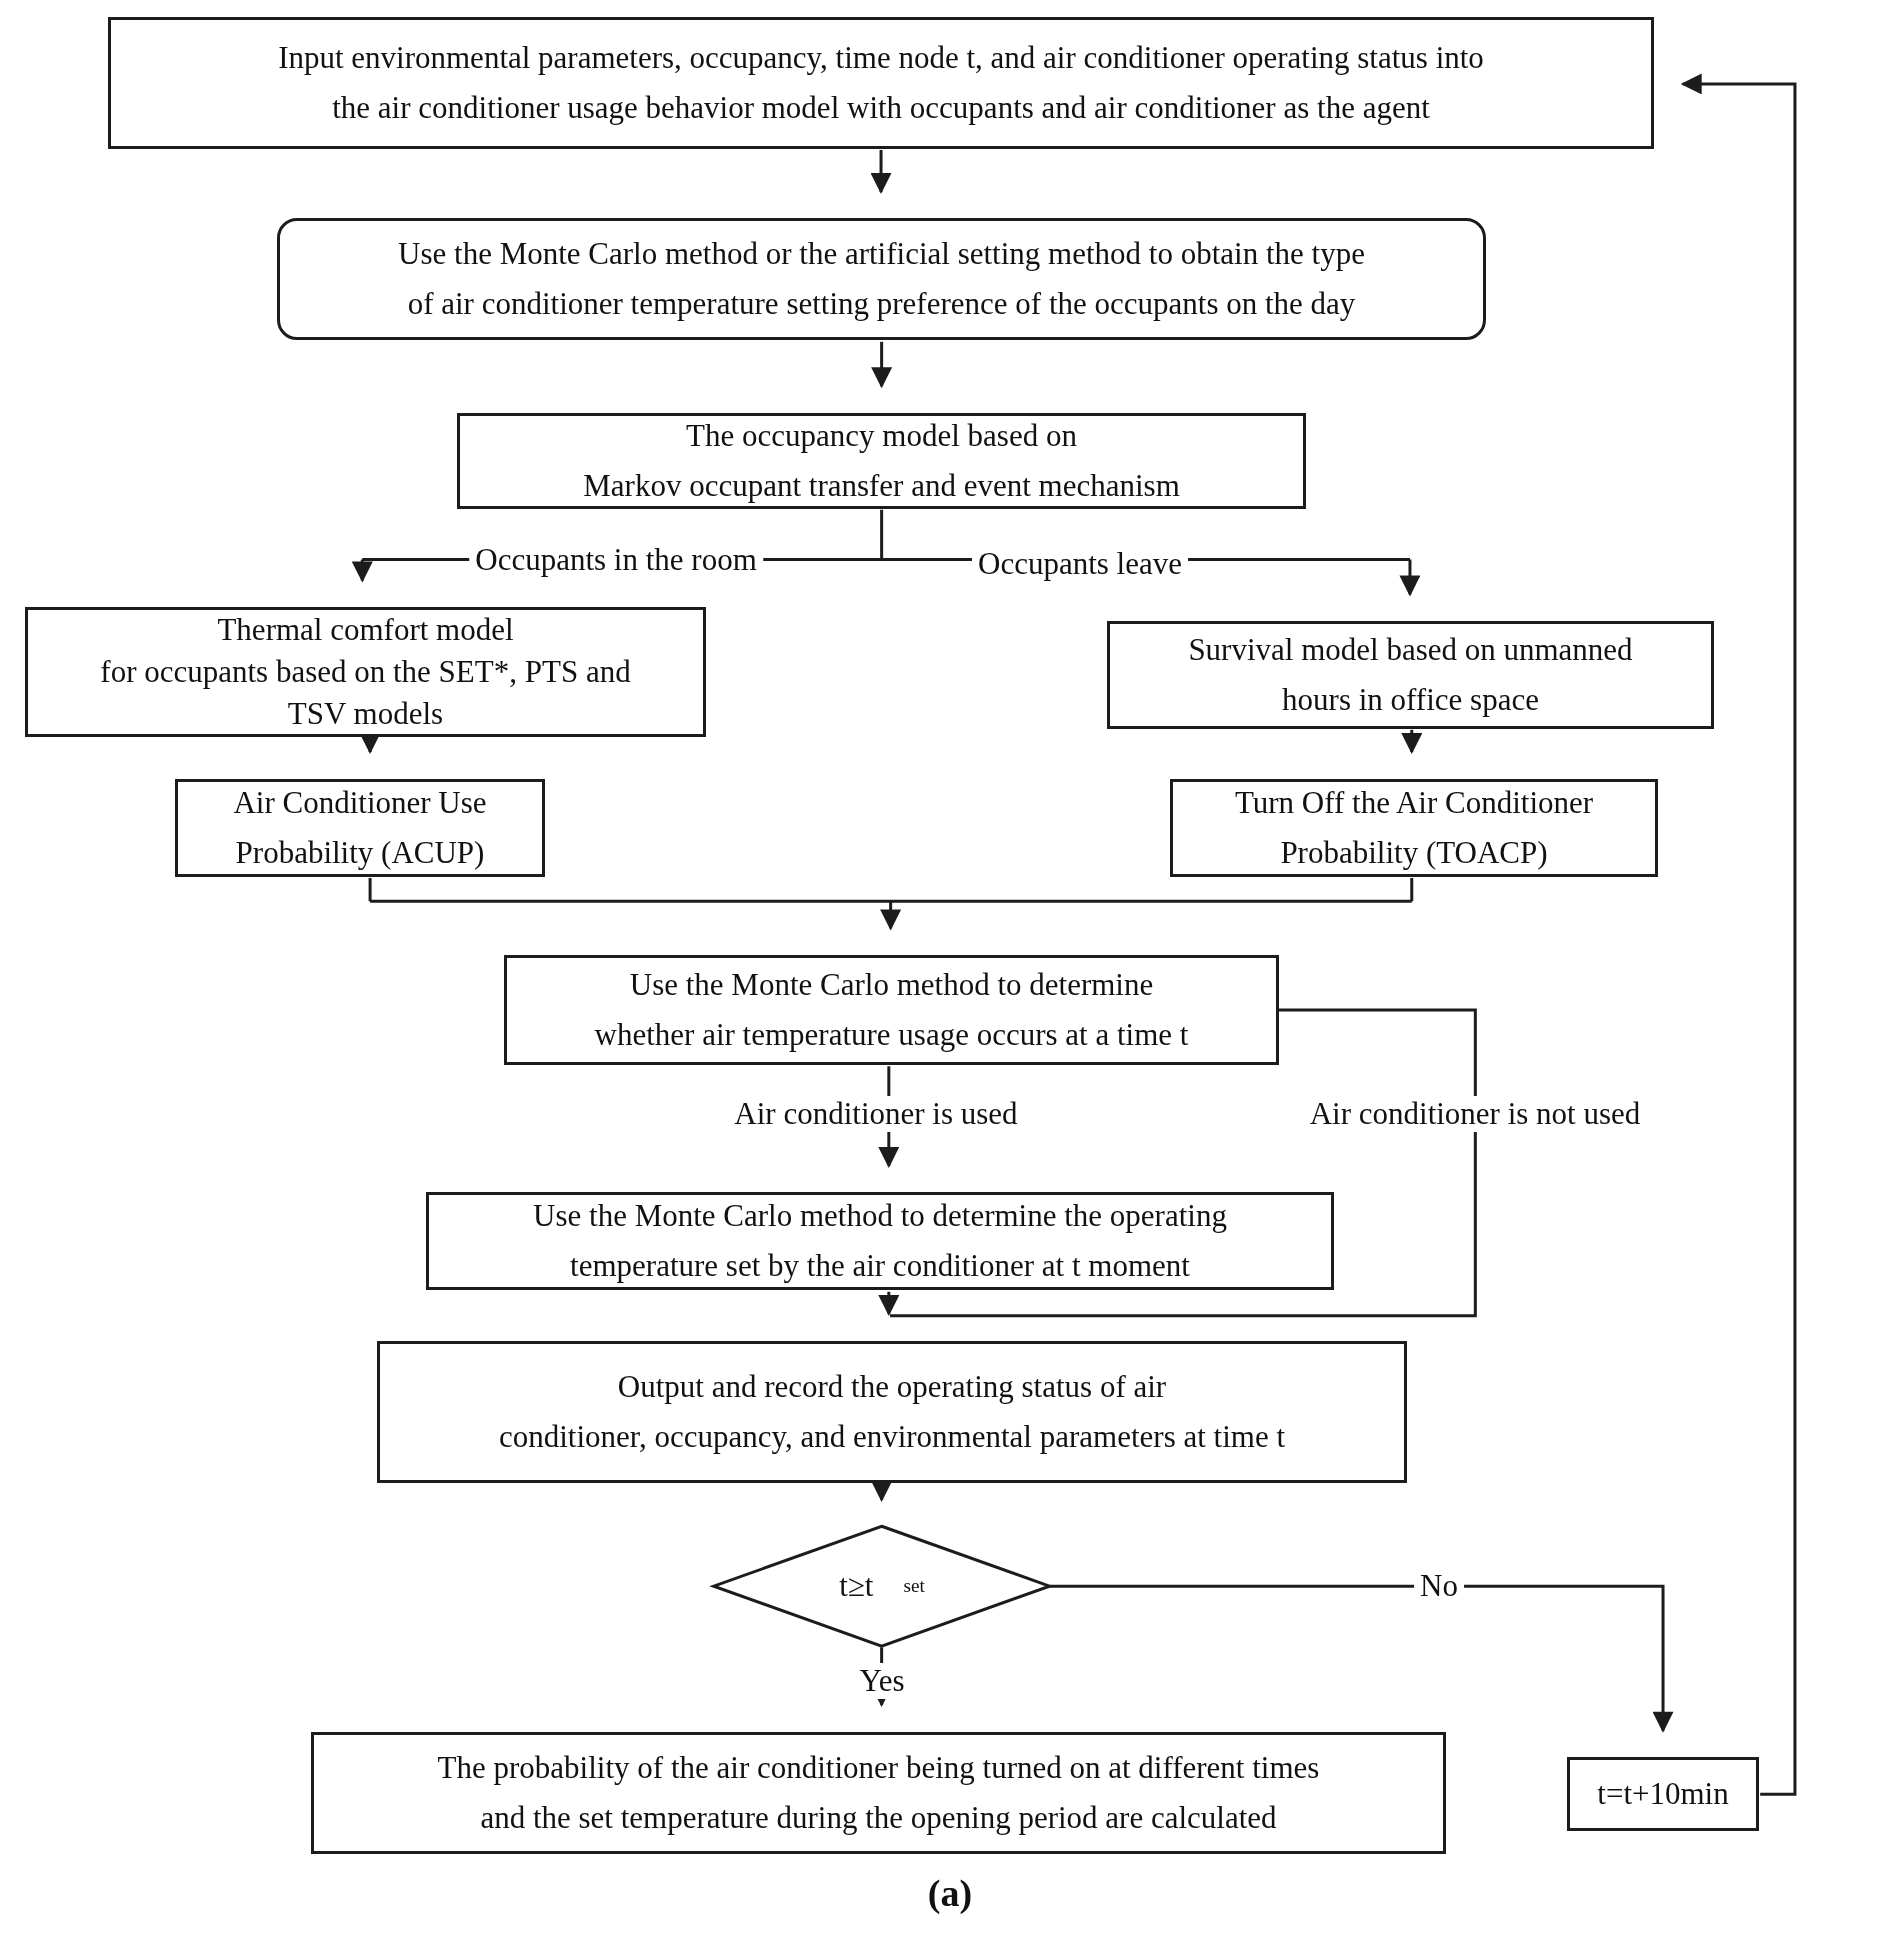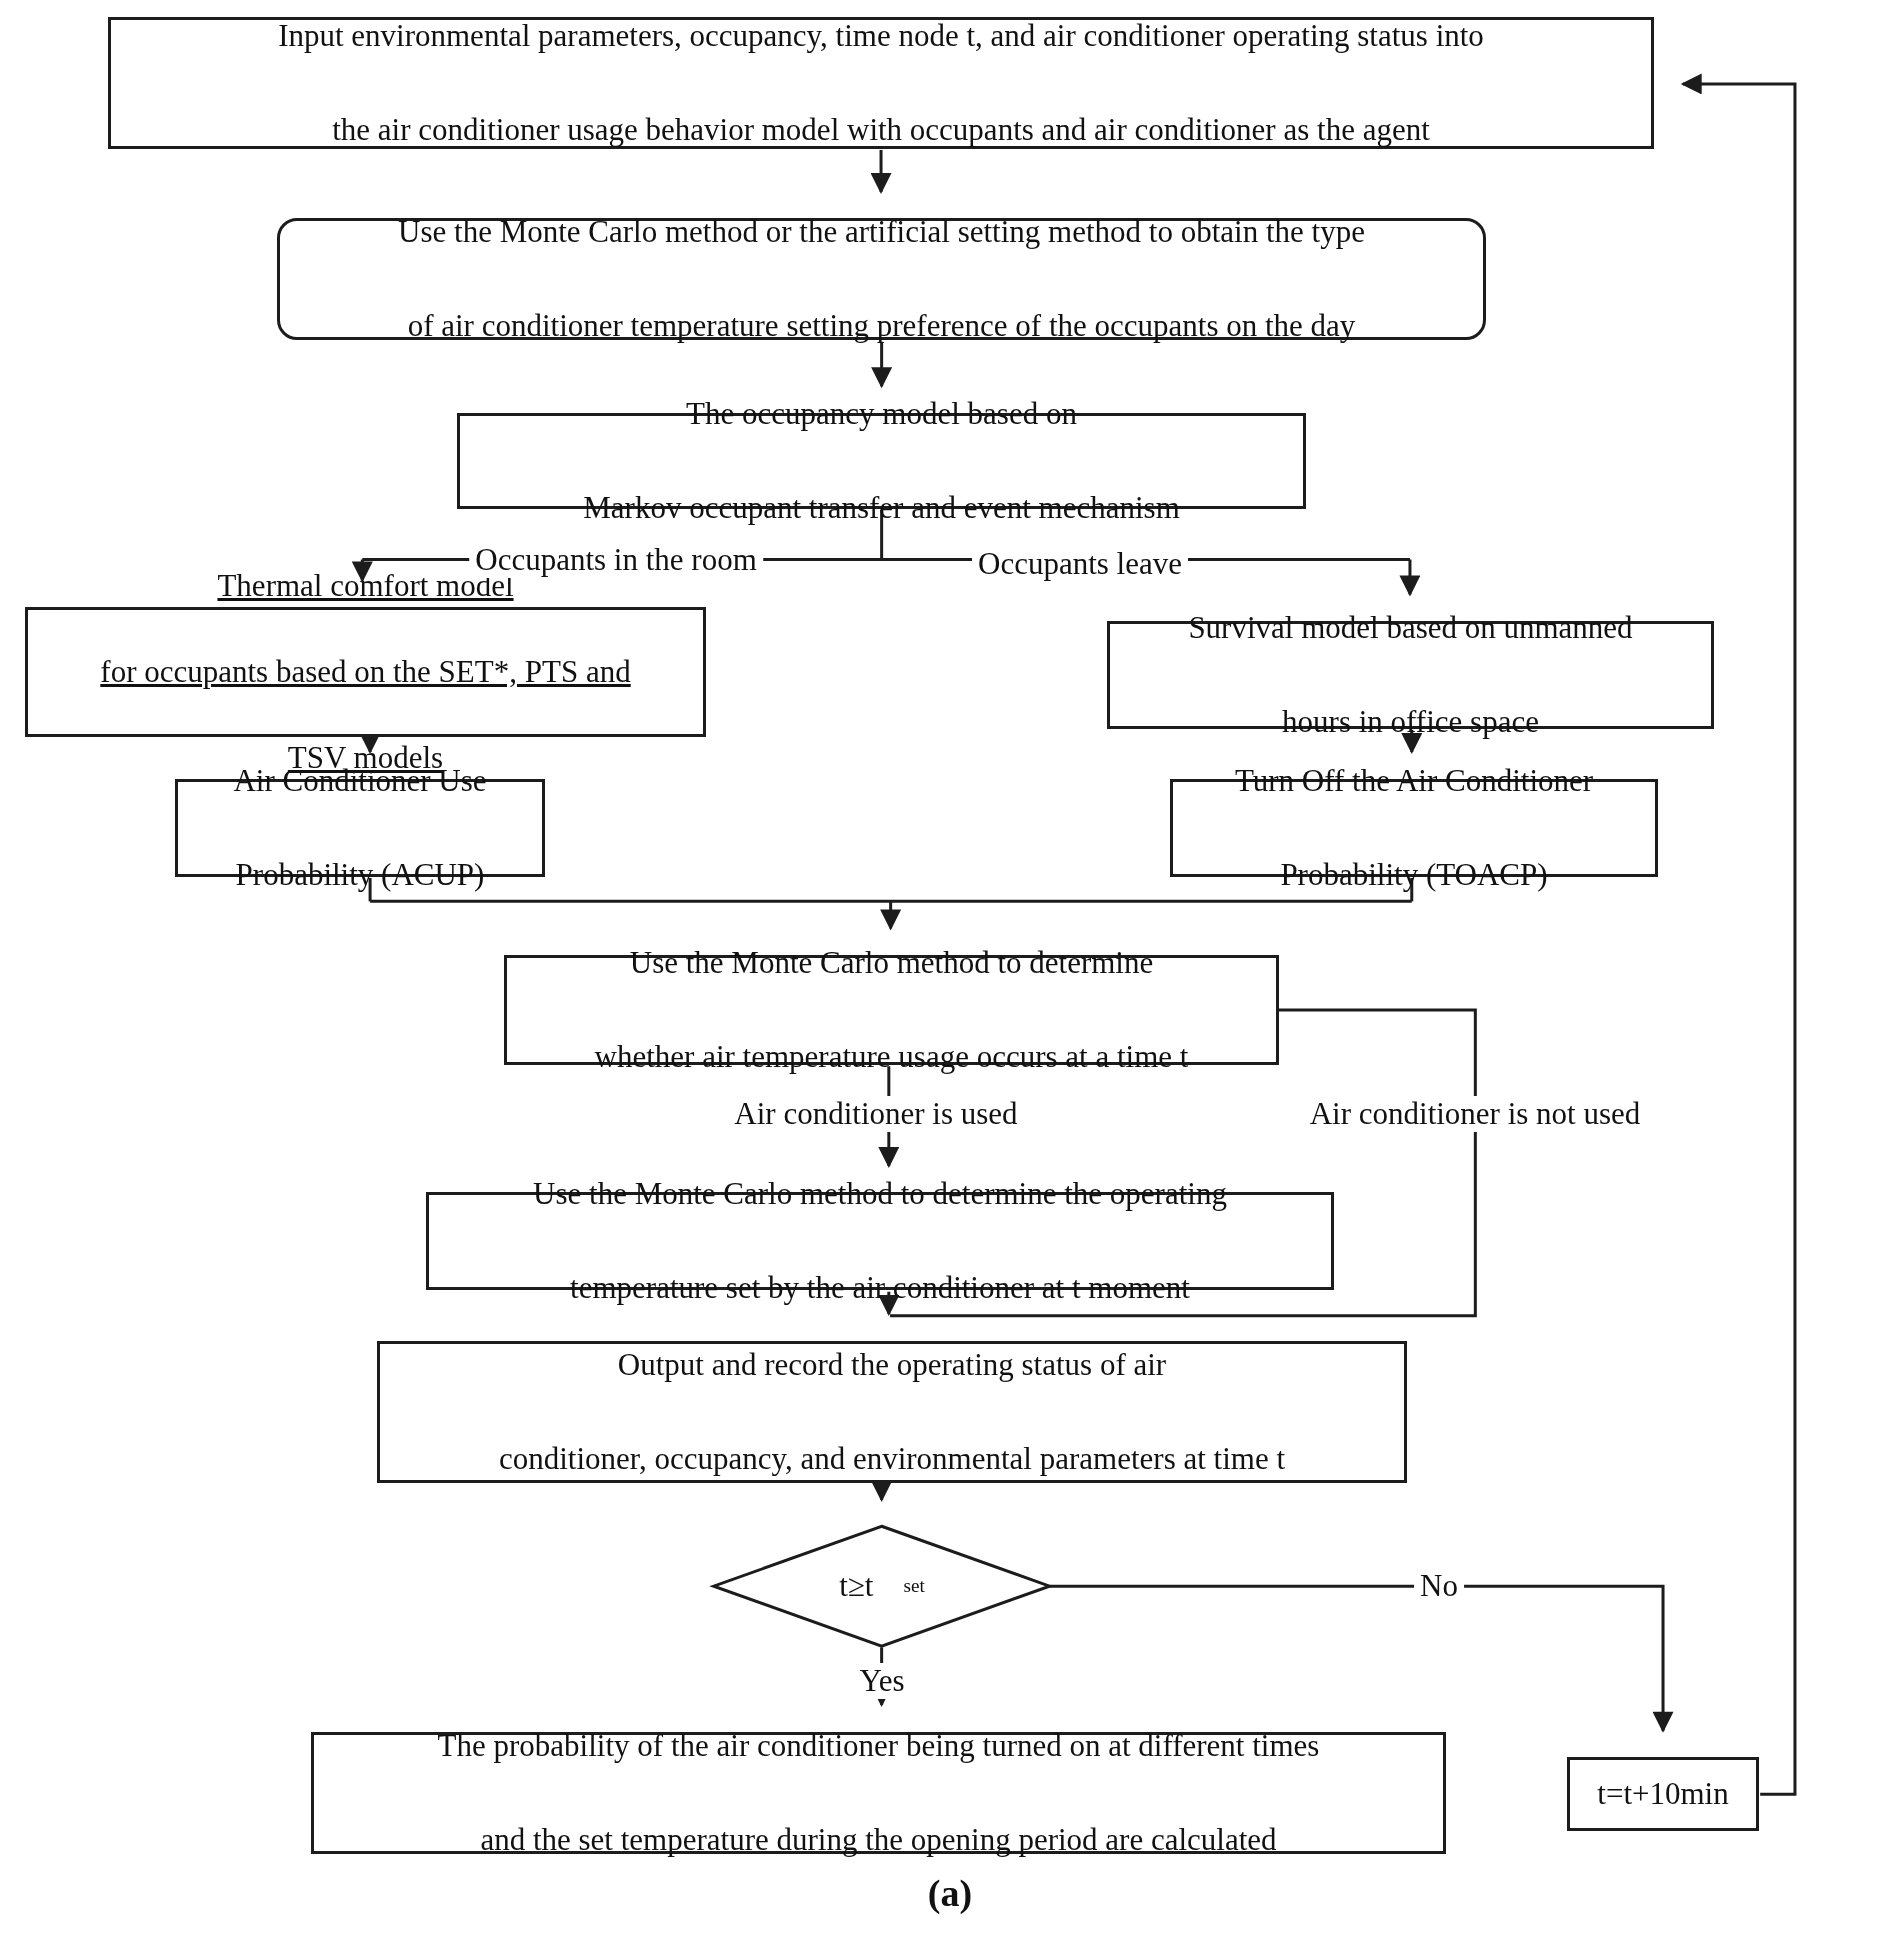--- a/index.html
+++ b/index.html
@@ -17,24 +17,23 @@
     border:3px solid #1c1c1c;
     background:#ffffff;
     display:flex;
     flex-direction:column;
     align-items:center;
     justify-content:center;
     text-align:center;
     font-size:31px;
     line-height:50px;
     white-space:nowrap;
-    gap:44px;
   }
   .box span{display:block;}
-  #b-thermal{line-height:42px;text-decoration:underline;}
+  #b-thermal{line-height:42px;}
   .elabel{
     position:absolute;
     transform:translate(-50%,-50%);
     background:#ffffff;
     padding:0 6px;
     font-size:31px;
     line-height:36px;
     white-space:nowrap;
   }
   #d-label{

